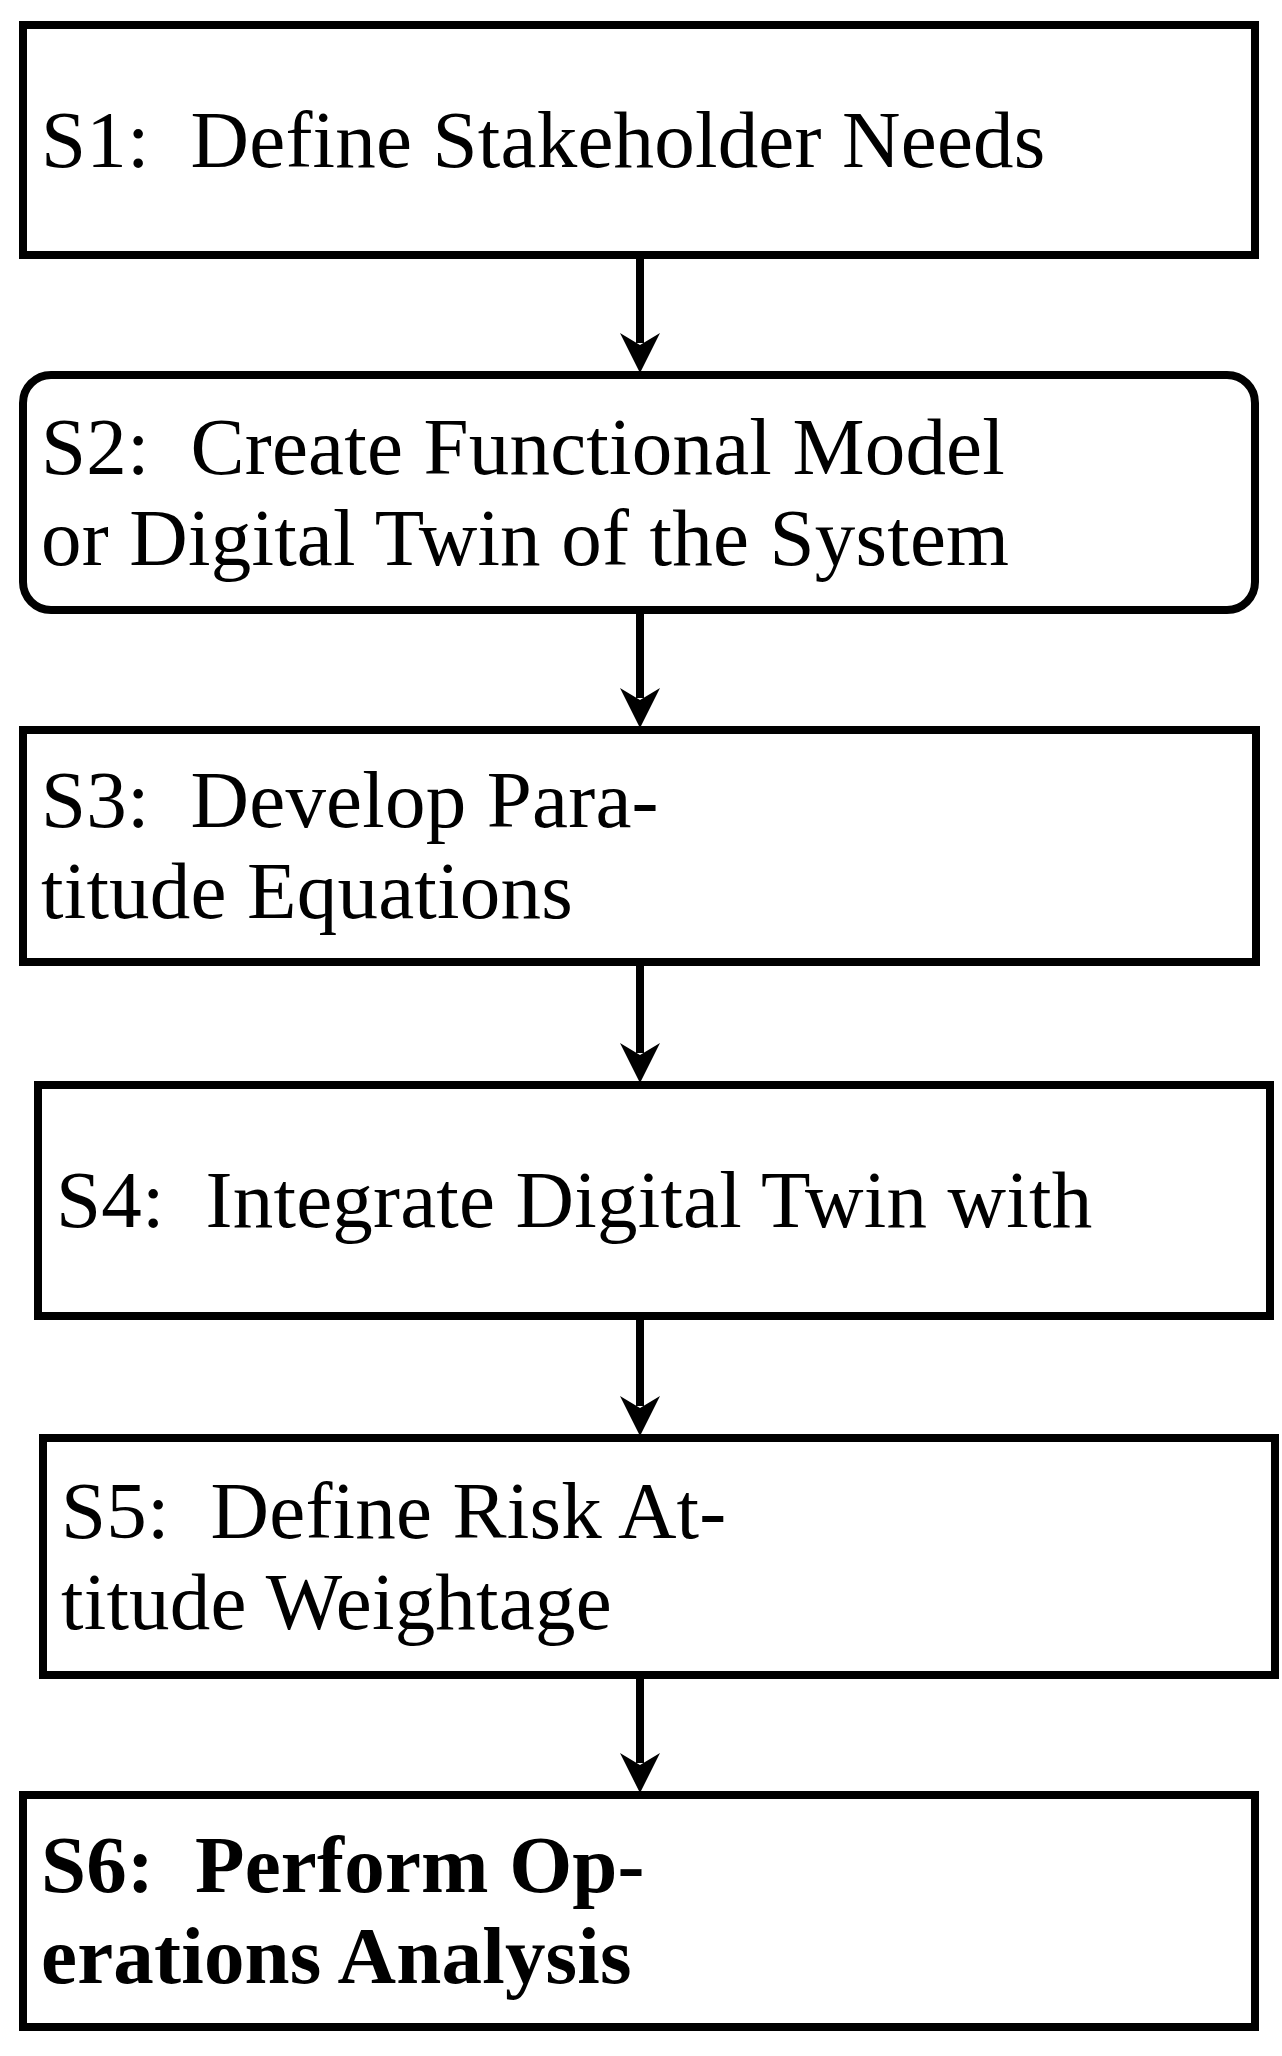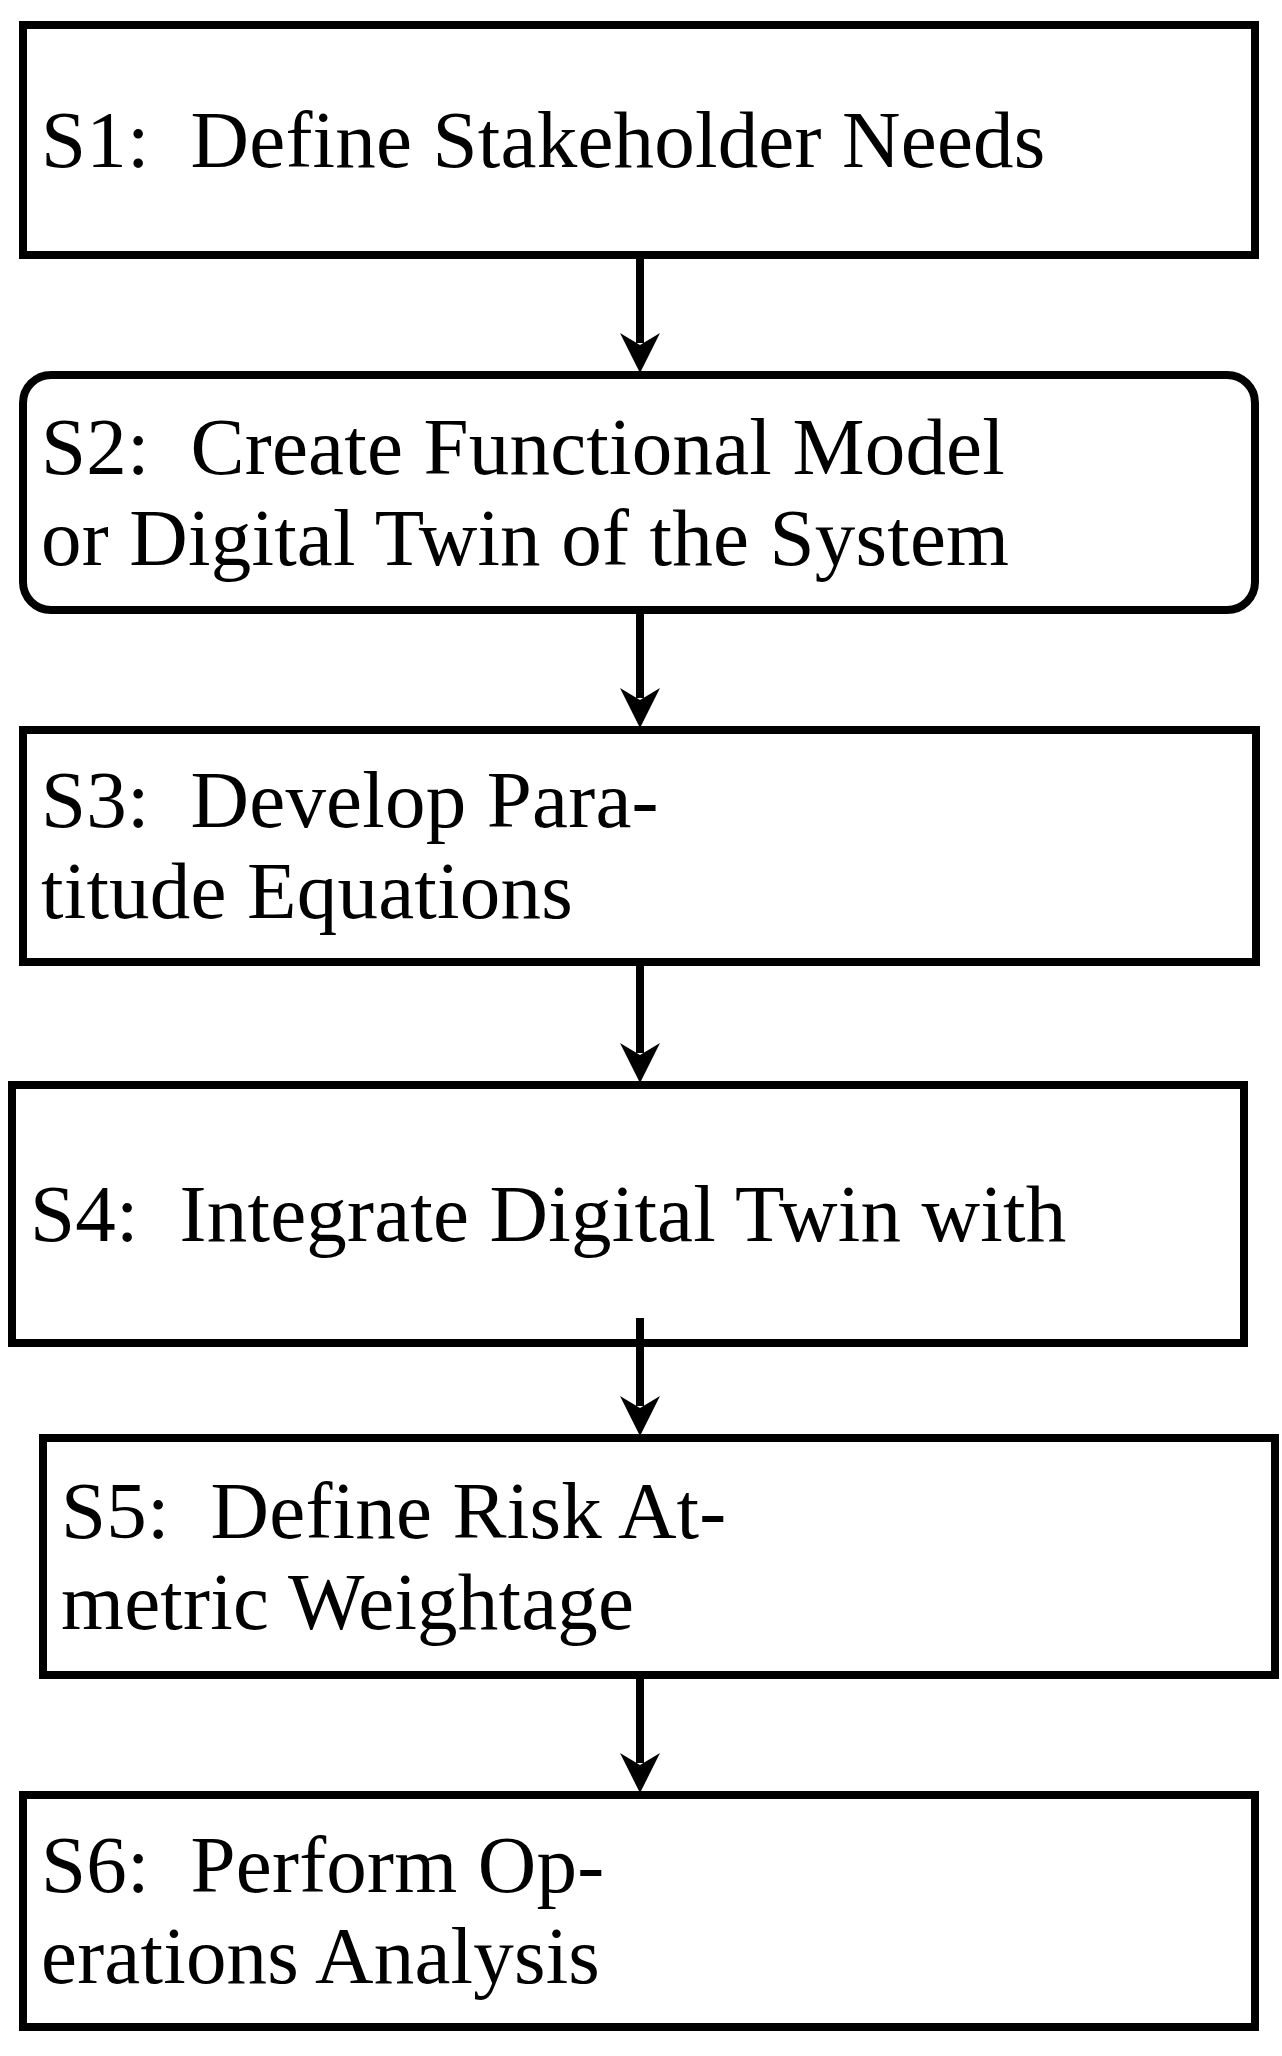--- a/index.html
+++ b/index.html
@@ -41,23 +41,23 @@
     line-height: 91px;
     letter-spacing: 0.2px;
     white-space: pre;
     color: #000000;
   }
 
   
   #box-1 { left: 19px;  top: 21px;   width: 1240px; height: 238px; }
   #box-2 { left: 19px;  top: 371px;  width: 1240px; height: 243px; border-radius: 32px; }
   #box-3 { left: 19px;  top: 726px;  width: 1241px; height: 240px; }
-  #box-4 { left: 8px;  top: 1081px; width: 1240px; height: 266px; }
+  #box-4 { left: 34px;  top: 1081px; width: 1240px; height: 239px; }
   #box-5 { left: 19px;  top: 1434px; width: 1240px; height: 245px; margin-left: 20px; }
-  #box-6 { left: 19px;  top: 1791px; width: 1240px; height: 240px; }
+  #box-6 { left: 19px;  top: 1791px; width: 1240px; height: 240px; font-weight: bold; }
 
   
   .arrow {
     position: absolute;
     left: 618px;
     width: 44px;
   }
   .arrow svg { display: block; }
 
   #arrow-1 { top: 257px; height: 116px; }
@@ -112,21 +112,21 @@
 
   <div class="arrow" id="arrow-4">
     <svg width="44" height="118" viewBox="0 0 44 118" xmlns="http://www.w3.org/2000/svg">
       <rect x="18" y="0" width="8" height="88" fill="#000000"></rect>
       <path d="M 22 118 L 2 78 L 22 90 L 42 78 Z" fill="#000000"></path>
     </svg>
   </div>
 
   <div class="step-box" id="box-5">
     <span class="step-line">S5:  Define Risk At-</span>
-    <span class="step-line">metric Weightage</span>
+    <span class="step-line">titude Weightage</span>
   </div>
 
   <div class="arrow" id="arrow-5">
     <svg width="44" height="116" viewBox="0 0 44 116" xmlns="http://www.w3.org/2000/svg">
       <rect x="18" y="0" width="8" height="86" fill="#000000"></rect>
       <path d="M 22 116 L 2 76 L 22 88 L 42 76 Z" fill="#000000"></path>
     </svg>
   </div>
 
   <div class="step-box" id="box-6">

